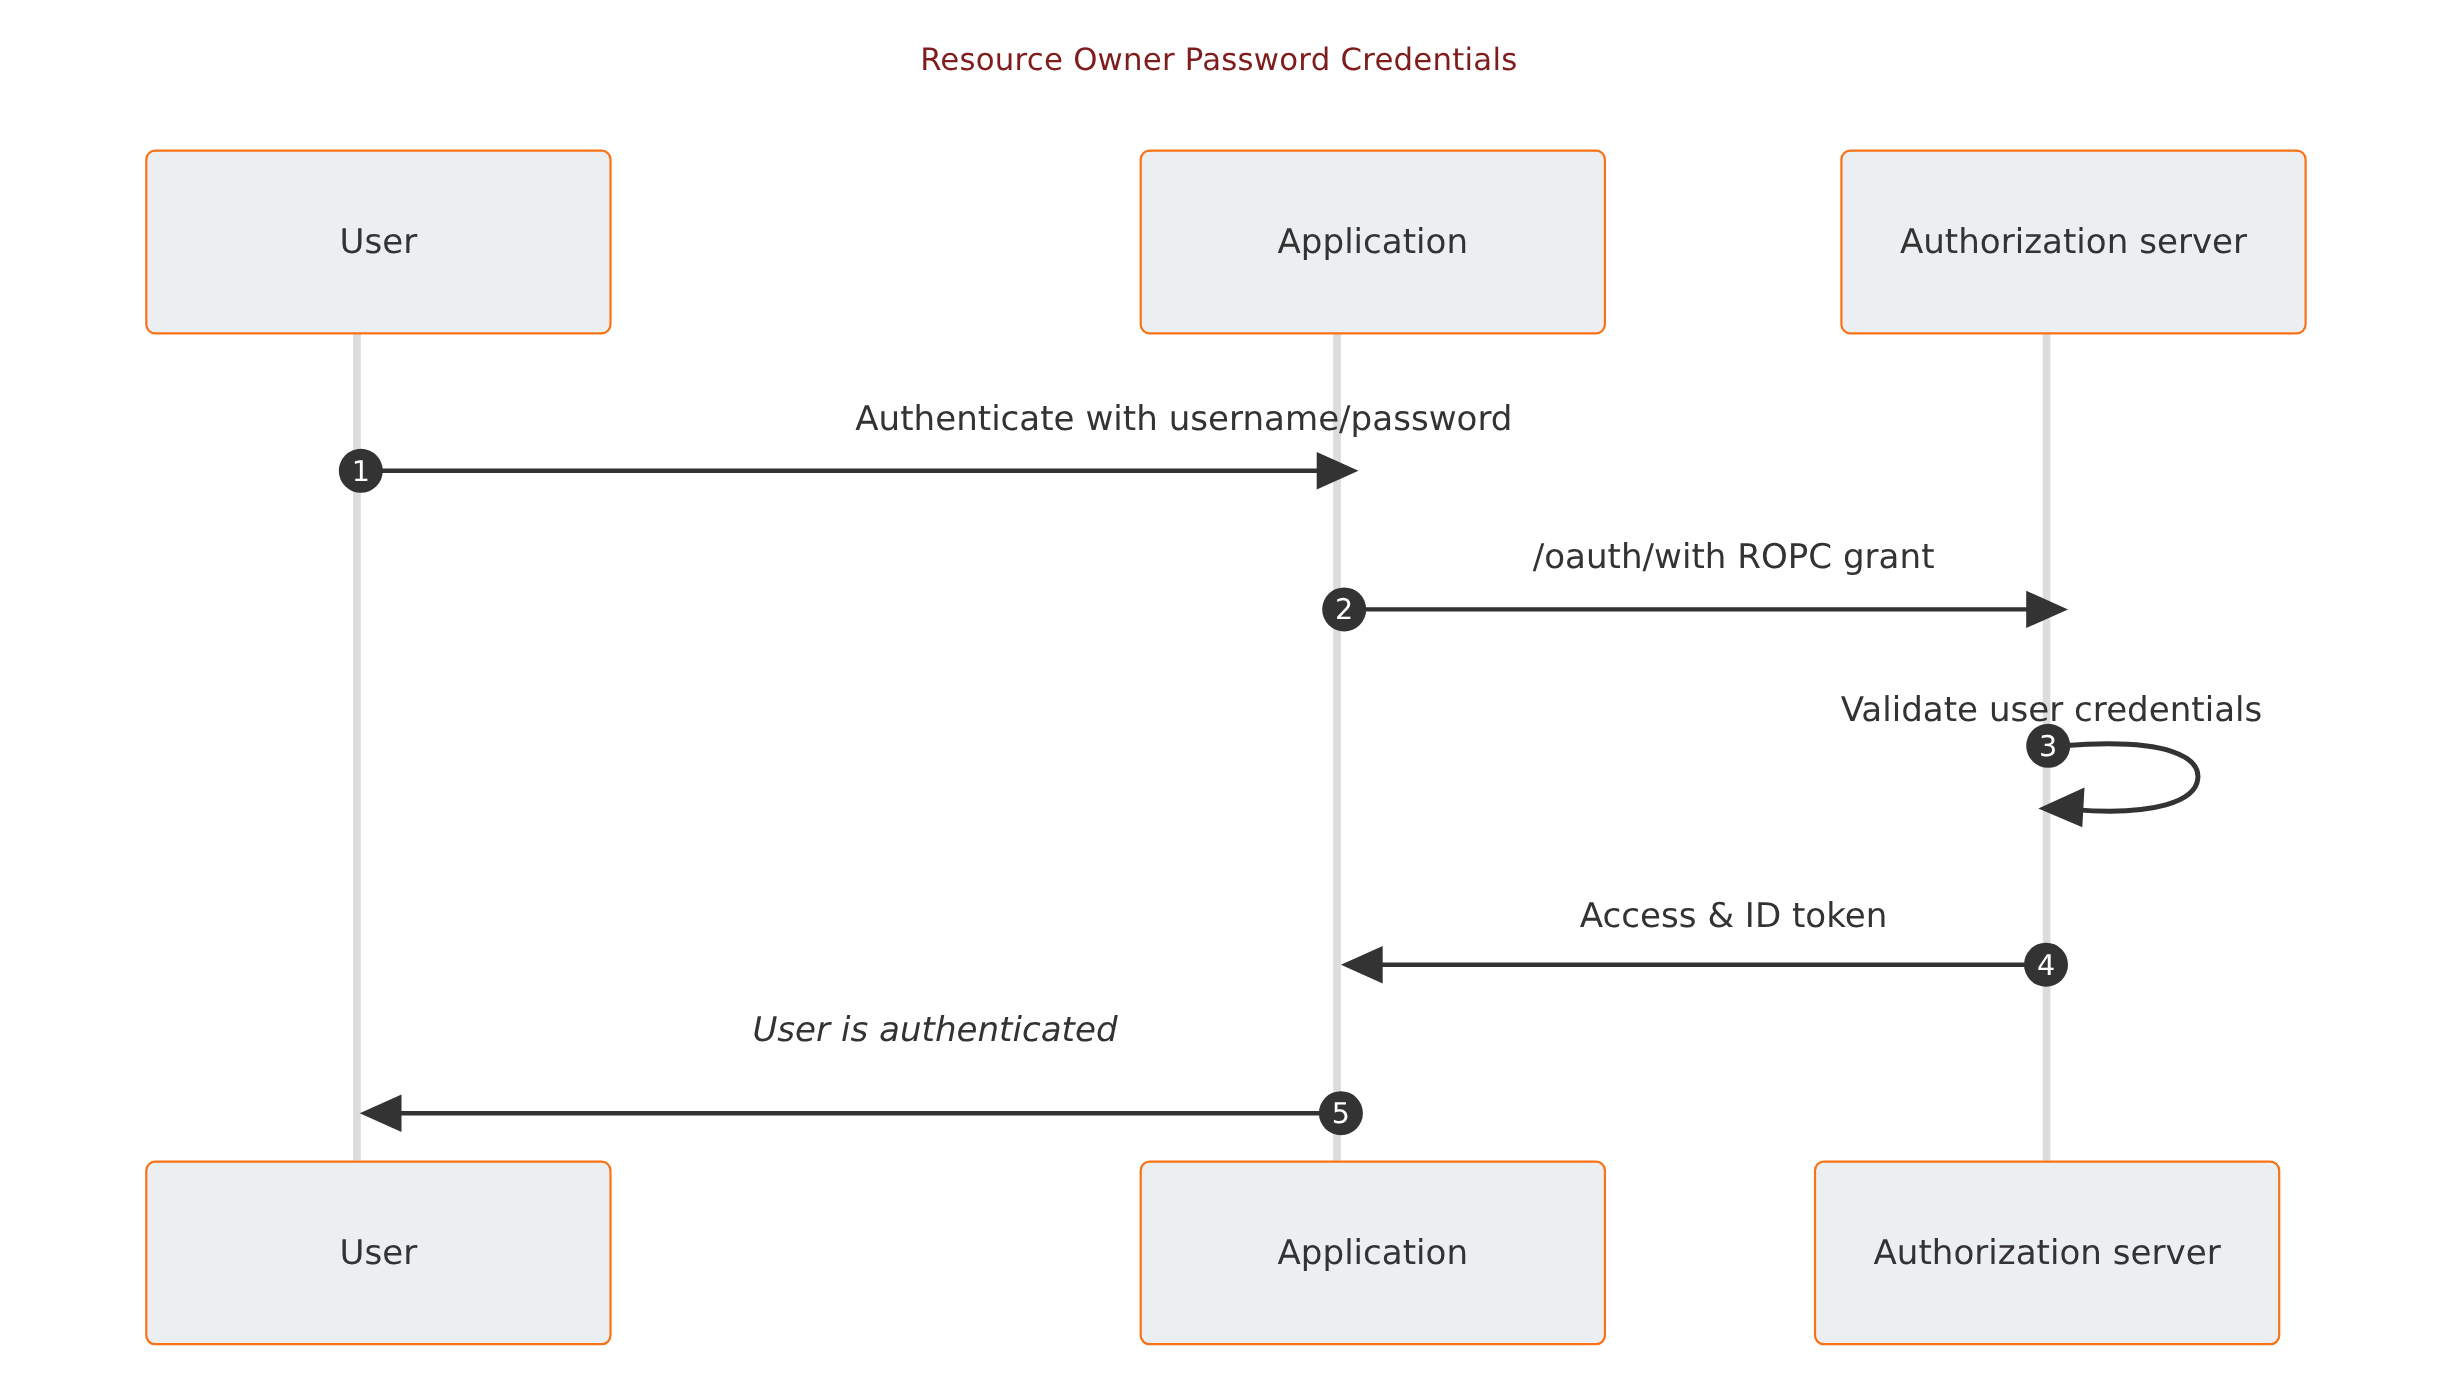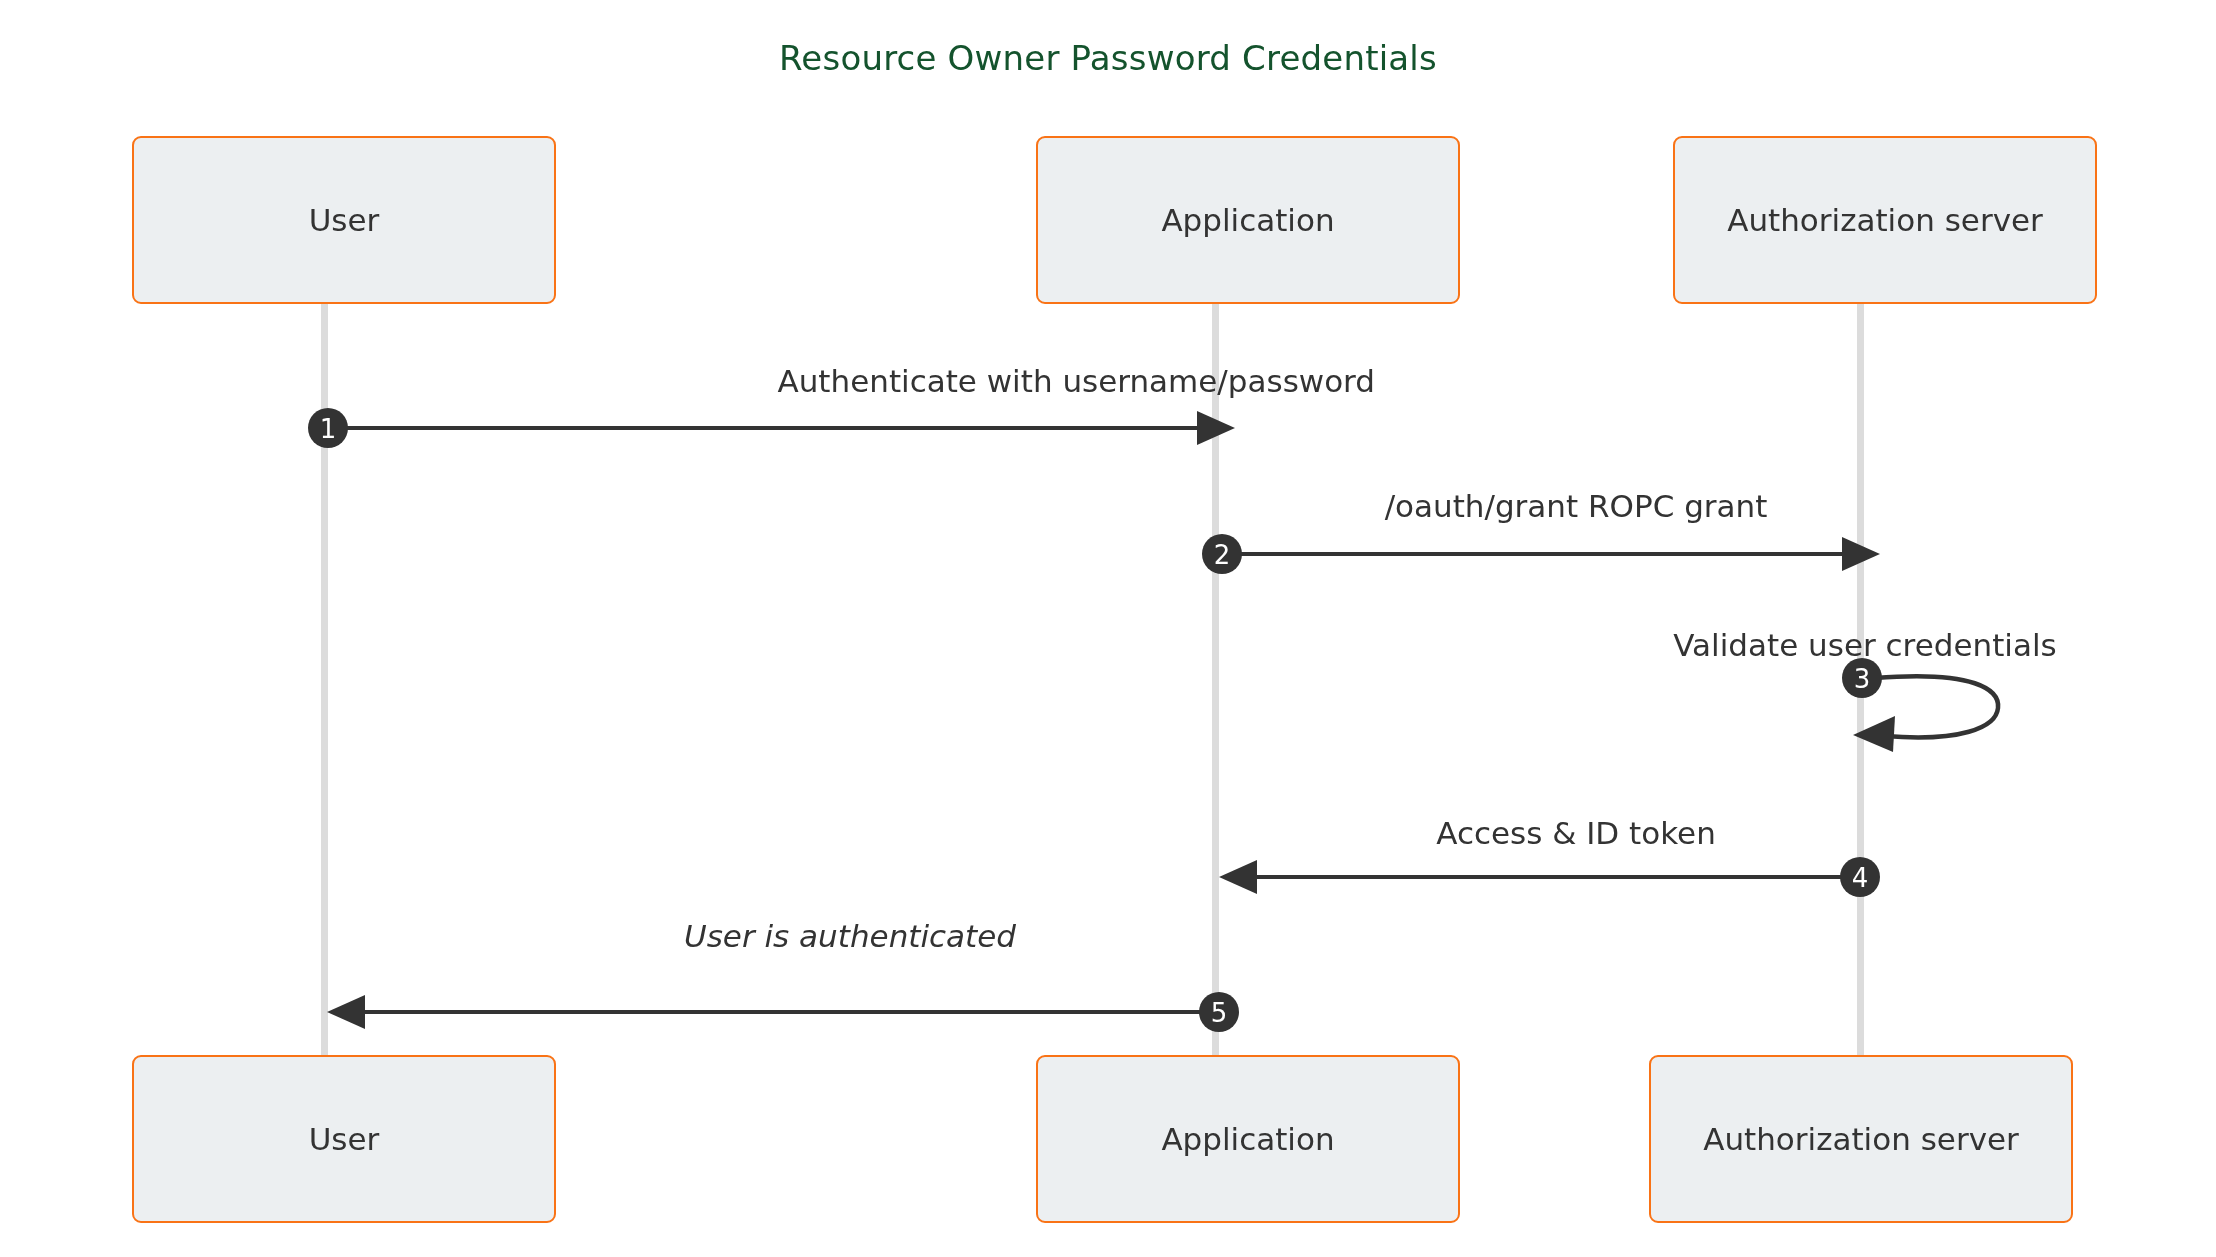--- a/index.html
+++ b/index.html
@@ -18,22 +18,22 @@
     width: 2216px;
     height: 1257px;
     background: #ffffff;
   }
   .title {
     position: absolute;
     top: 38px;
     left: 0;
     width: 2216px;
     text-align: center;
-    font-size: 34px;
-    color: #14532d;
+    font-size: 28px;
+    color: #7f1d1d;
     letter-spacing: 0.2px;
   }
   .lifeline {
     position: absolute;
     width: 7px;
     background: #dcdcdc;
     top: 303px;
     height: 752px;
   }
   .actor-box {
@@ -112,21 +112,21 @@
     <span class="actor-label">User</span>
   </div>
   <div class="actor-box" style="left:1036px; top:1055px;">
     <span class="actor-label">Application</span>
   </div>
   <div class="actor-box" style="left:1649px; top:1055px;">
     <span class="actor-label">Authorization server</span>
   </div>
 
   <div class="msg-label" style="left:325px; top:363px; width:1050px;text-align:right;">Authenticate with username/password</div>
-  <div class="msg-label" style="left:1216px; top:488px; width:720px;">/oauth/grant ROPC grant</div>
+  <div class="msg-label" style="left:1216px; top:488px; width:720px;">/oauth/with ROPC grant</div>
   <div class="msg-label" style="left:1615px; top:627px; width:500px;">Validate user credentials</div>
   <div class="msg-label" style="left:1216px; top:815px; width:720px;">Access &amp; ID token</div>
   <div class="msg-label" style="left:325px; top:918px; width:1050px;font-style:italic;">User is authenticated</div>
 
   <svg class="arrows" viewBox="0 0 2216 1257" xmlns="http://www.w3.org/2000/svg">
 
     <g>
       <line class="arrow-line" x1="325" y1="428" x2="1205" y2="428"></line>
       <polygon class="arrow-head" points="1235,428 1197,411 1197,445"></polygon>
       <circle class="badge-circle" cx="328" cy="428" r="20"></circle>

